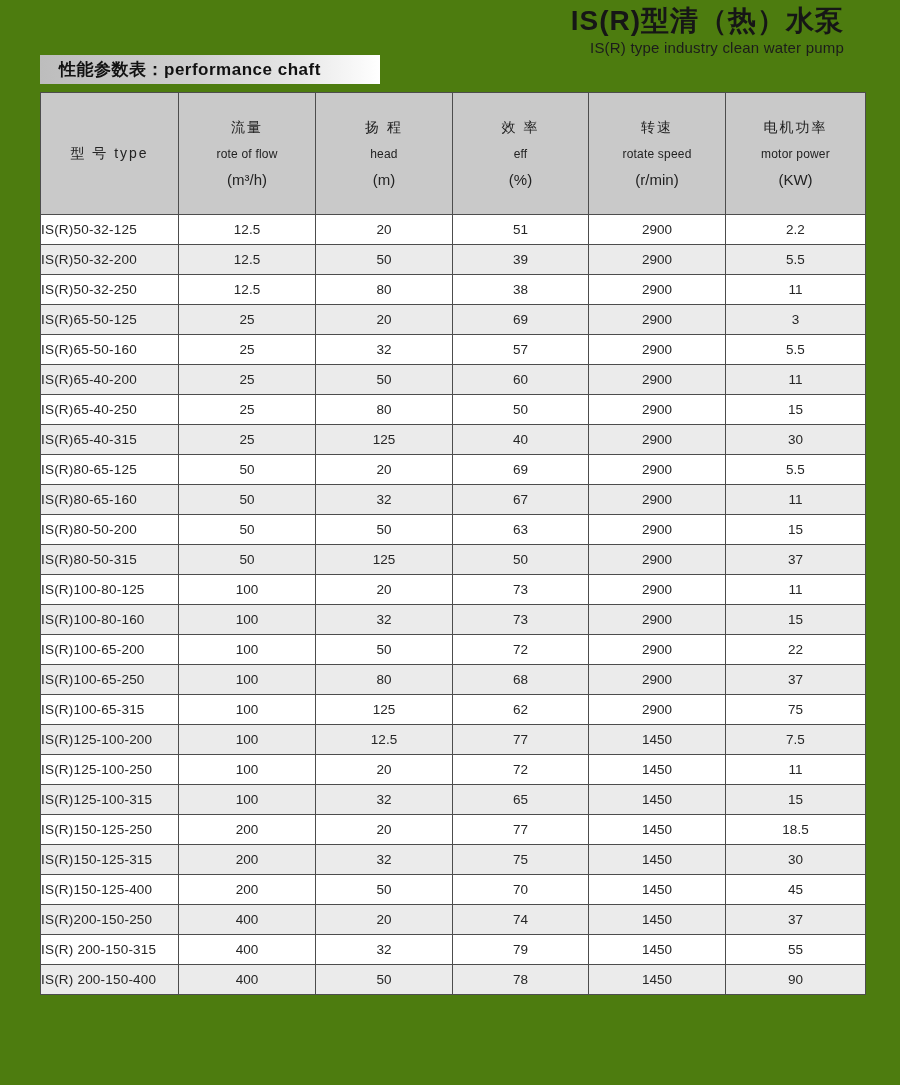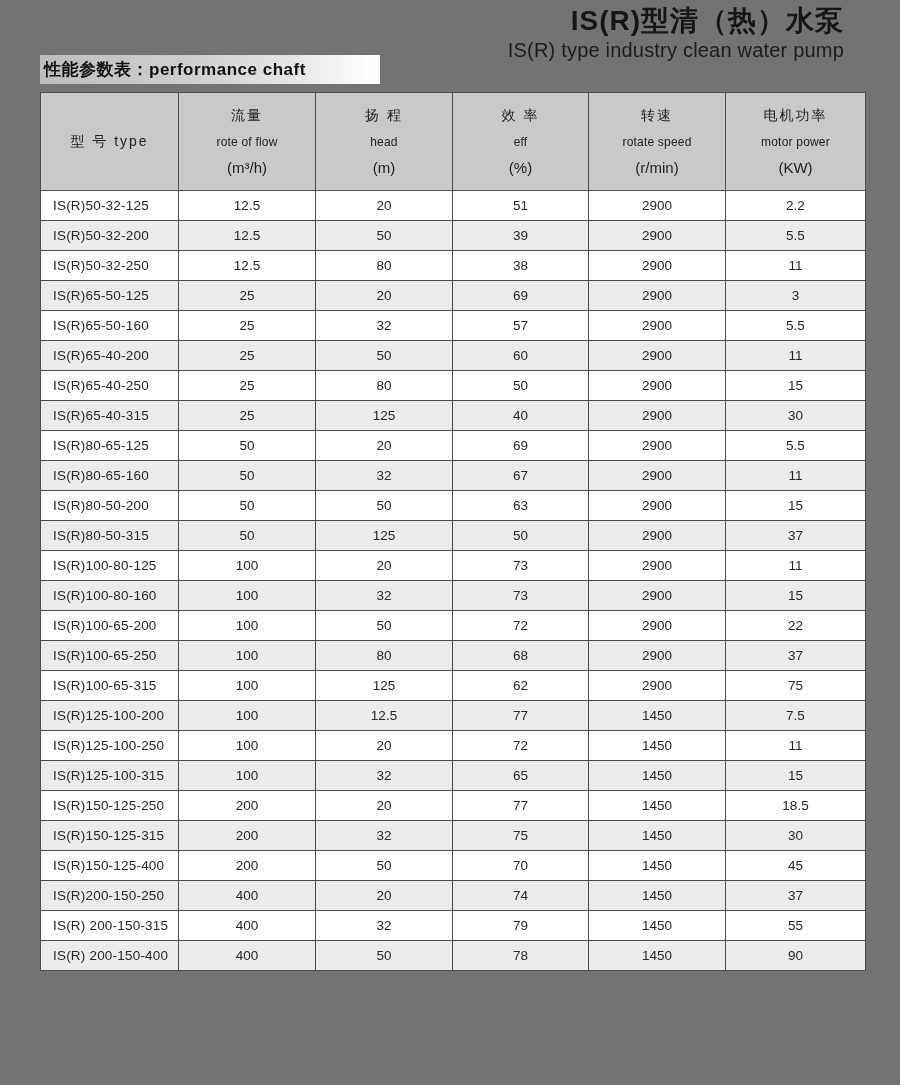--- a/index.html
+++ b/index.html
@@ -4,63 +4,63 @@
 <style>
   * { margin: 0; padding: 0; box-sizing: border-box; }
   html, body { background: #ffffff; }
   body {
     width: 900px; height: 1085px;
     font-family: "Liberation Sans", sans-serif;
     color: #1e1e1e;
     position: relative;
     overflow: hidden;
   }
-  .page { position: relative; width: 900px; height: 1085px; background: #737373; }
+  .page { position: relative; width: 900px; height: 1085px; background: #4d7c0f; }
 
   
   .title-block {
     position: absolute; top: 5px; right: 56px;
     text-align: right; line-height: 1.15;
   }
   .title-cn {
     font-size: 28px; font-weight: bold; color: #161616;
     letter-spacing: 1px;
   }
   .title-en {
-    font-size: 20px; color: #1c1c1c; margin-top: 2px;
+    font-size: 15px; color: #1c1c1c; margin-top: 2px;
     letter-spacing: 0.2px;
   }
 
   
   .section-bar {
     position: absolute; left: 40px; top: 55px;
     width: 340px; height: 29px;
     background: linear-gradient(to right, #bdbdbd 0%, #cfcfcf 45%, #e6e6e6 75%, #ffffff 100%);
     display: flex; align-items: center;
-    padding-left: 4px;
+    padding-left: 19px;
   }
   .section-title {
     font-size: 17px; font-weight: bold; color: #111;
     letter-spacing: 0.5px;
   }
 
   
   table.perf {
     position: absolute; left: 40px; top: 92px;
     width: 825px;
     border-collapse: collapse;
     table-layout: fixed;
     font-family: "Liberation Sans", sans-serif;
   }
   table.perf th, table.perf td {
     border: 1px solid #4d4d4d;
   }
   table.perf thead th {
     background: #c9c9c9;
-    height: 98px;
+    height: 122px;
     font-weight: normal;
     vertical-align: middle;
     color: #222;
   }
   th .h-stack {
     display: flex; flex-direction: column;
     align-items: center; justify-content: center;
     gap: 10px;
   }
   .h-cn   { font-size: 14px; letter-spacing: 2px; }
@@ -79,21 +79,20 @@
     height: 30px;
     font-size: 13.5px;
     color: #262626;
     text-align: center;
     vertical-align: middle;
     background: #ffffff;
   }
   table.perf tbody tr:nth-child(even) td { background: #ebebeb; }
   table.perf tbody td.model {
     text-align: left;
-    padding-left: 12px;
     letter-spacing: 0.2px;
   }
 </style>
 </head>
 <body>
 
 <div class="page">
 
   <div class="title-block">
     <div class="title-cn">IS(R)型清（热）水泵</div>

